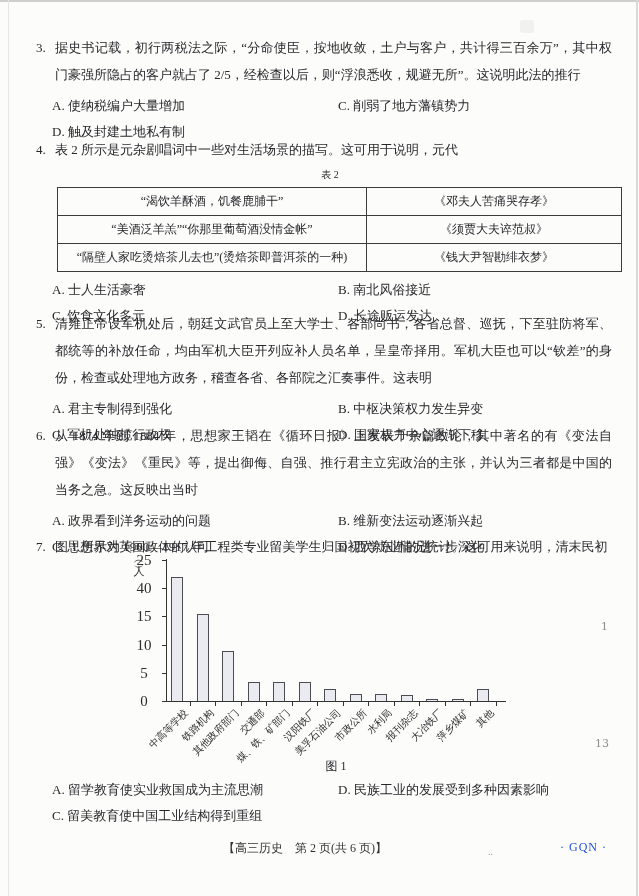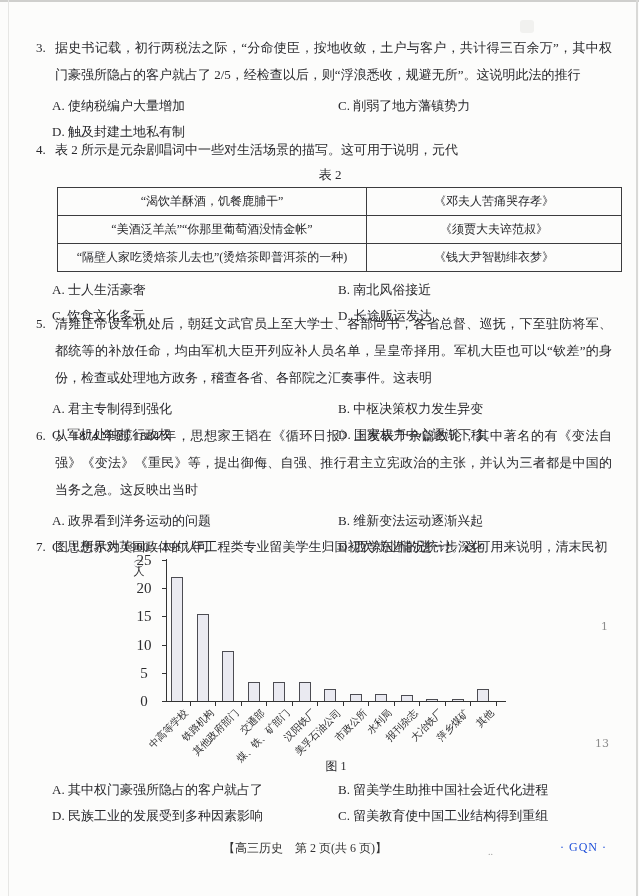--- a/index.html
+++ b/index.html
@@ -15,21 +15,21 @@
   .edge-left   { position:absolute; left:8px; top:0; width:1px; height:896px; background:#e6e6e4; }
   .smudge      { position:absolute; left:520px; top:20px; width:14px; height:13px; background:#f1f1ef; border-radius:3px; }
   .margin-mark { position:absolute; color:#8d8d8d; font-size:11px; font-family:"DejaVu Serif",serif; }
 
   .question { position:absolute; left:36px; width:576px; font-size:13px; line-height:27px; }
   .stem { position:relative; padding-left:19px; text-align:justify; margin:0; }
   .qnum { position:absolute; left:0; top:0; }
   .options { margin-left:16px; margin-top:5px; display:grid; grid-template-columns:286px 1fr; }
   .options .opt { height:26px; line-height:26px; white-space:nowrap; }
 
-  .tbl-caption { width:546px; margin-left:21px; text-align:center; height:24px; line-height:24px; font-size:13px; }
+  .tbl-caption { width:546px; margin-left:21px; text-align:center; height:24px; line-height:24px; font-size:10px; }
   table.t2 { margin-left:21px; width:546px; border-collapse:collapse; table-layout:fixed; }
   table.t2 td { border:1px solid #3c3c3e; height:25px; font-size:12px; text-align:center; padding:0 4px; overflow:hidden; white-space:nowrap; }
   table.t2 td.c1 { width:300px;margin-top:18px; }
   table.t2 td.c2 { width:246px; }
 
   
   .chart { position:absolute; left:0; top:552px; width:639px; height:232px; }
   .axis-y { position:absolute; left:166px; top:7px; width:1px; height:143px; background:#333; }
   .axis-x { position:absolute; left:166px; top:149px; width:340px; height:1px; background:#333; }
   .ytick  { position:absolute; left:162px; width:5px; height:1px; background:#333; }
@@ -137,21 +137,21 @@
     <div id="chart-dyn">
         <div class="ytick" style="top: 149px;"></div>
         <div class="ylab" style="left: 130px; top: 144px;">0</div>
         <div class="ytick" style="top: 120.8px;"></div>
         <div class="ylab" style="left: 130px; top: 115.8px;">5</div>
         <div class="ytick" style="top: 92.6px;"></div>
         <div class="ylab" style="left: 130px; top: 87.6px;">10</div>
         <div class="ytick" style="top: 64.4px;"></div>
         <div class="ylab" style="left: 130px; top: 59.4px;">15</div>
         <div class="ytick" style="top: 36.2px;"></div>
-        <div class="ylab" style="left: 130px; top: 31.2px;">20</div>
+        <div class="ylab" style="left: 130px; top: 31.2px;">40</div>
         <div class="ytick" style="top: 8px;"></div>
         <div class="ylab" style="left: 130px; top: 3px;">25</div>
         <div class="bar" style="left: 171px; top: 25px; height: 124px; background: rgb(234, 234, 241); border-color: rgb(76, 76, 82);"></div>
         <div class="xtick" style="left: 189.5px;"></div>
         <div class="xlab" style="left: 72px;">中高等学校</div>
         <div class="bar" style="left: 196.5px; top: 62px; height: 87px; background: rgb(234, 234, 241); border-color: rgb(76, 76, 82);"></div>
         <div class="xtick" style="left: 215px;"></div>
         <div class="xlab" style="left: 97.5px;">铁路机构</div>
         <div class="bar" style="left: 222px; top: 99px; height: 50px; background: rgb(234, 234, 241); border-color: rgb(76, 76, 82);"></div>
         <div class="xtick" style="left: 240.5px;"></div>
@@ -185,22 +185,21 @@
         <div class="xlab" style="left: 352.5px;">萍乡煤矿</div>
         <div class="bar" style="left: 477px; top: 137px; height: 12px; background: rgb(234, 234, 241); border-color: rgb(76, 76, 82);"></div>
         <div class="xtick" style="left: 495.5px;"></div>
         <div class="xlab" style="left: 378px;">其他</div>
       </div>
     <div class="fig-caption">图 1</div>
   </div>
 
   <div class="question" style="top:777px">
     <div class="options" style="margin-top:0">
-      <div class="opt">A. 其中权门豪强所隐占的客户就占了</div>
-      <div class="opt">B. 留美学生助推中国社会近代化进程</div>
+      <div class="opt">A. 留学教育使实业救国成为主流思潮</div>
       <div class="opt">D. 民族工业的发展受到多种因素影响</div>
       <div class="opt">C. 留美教育使中国工业结构得到重组</div>
     </div>
   </div>
 
   <div class="footer-center">【高三历史　第 2 页(共 6 页)】</div>
   <div class="footer-right">· GQN ·</div>
   <div class="footer-dots">..</div>
 
   <div class="margin-mark" style="left:601px; top:620px">1</div>

